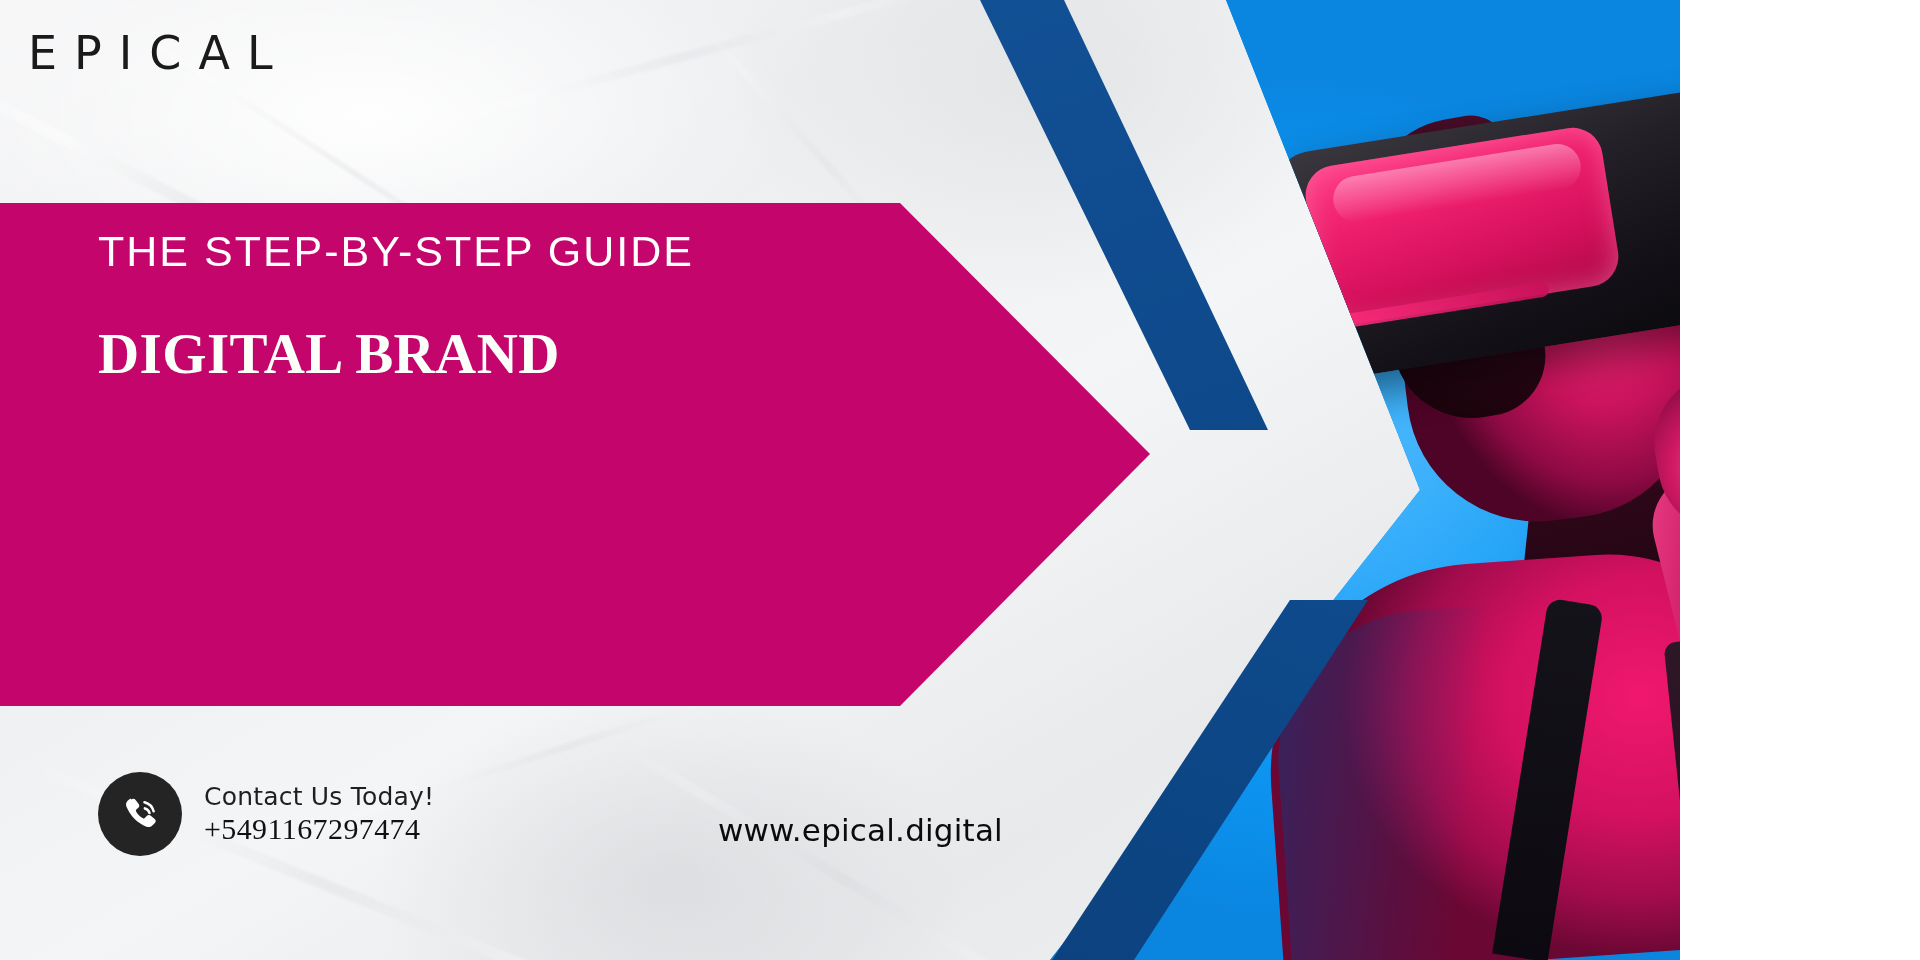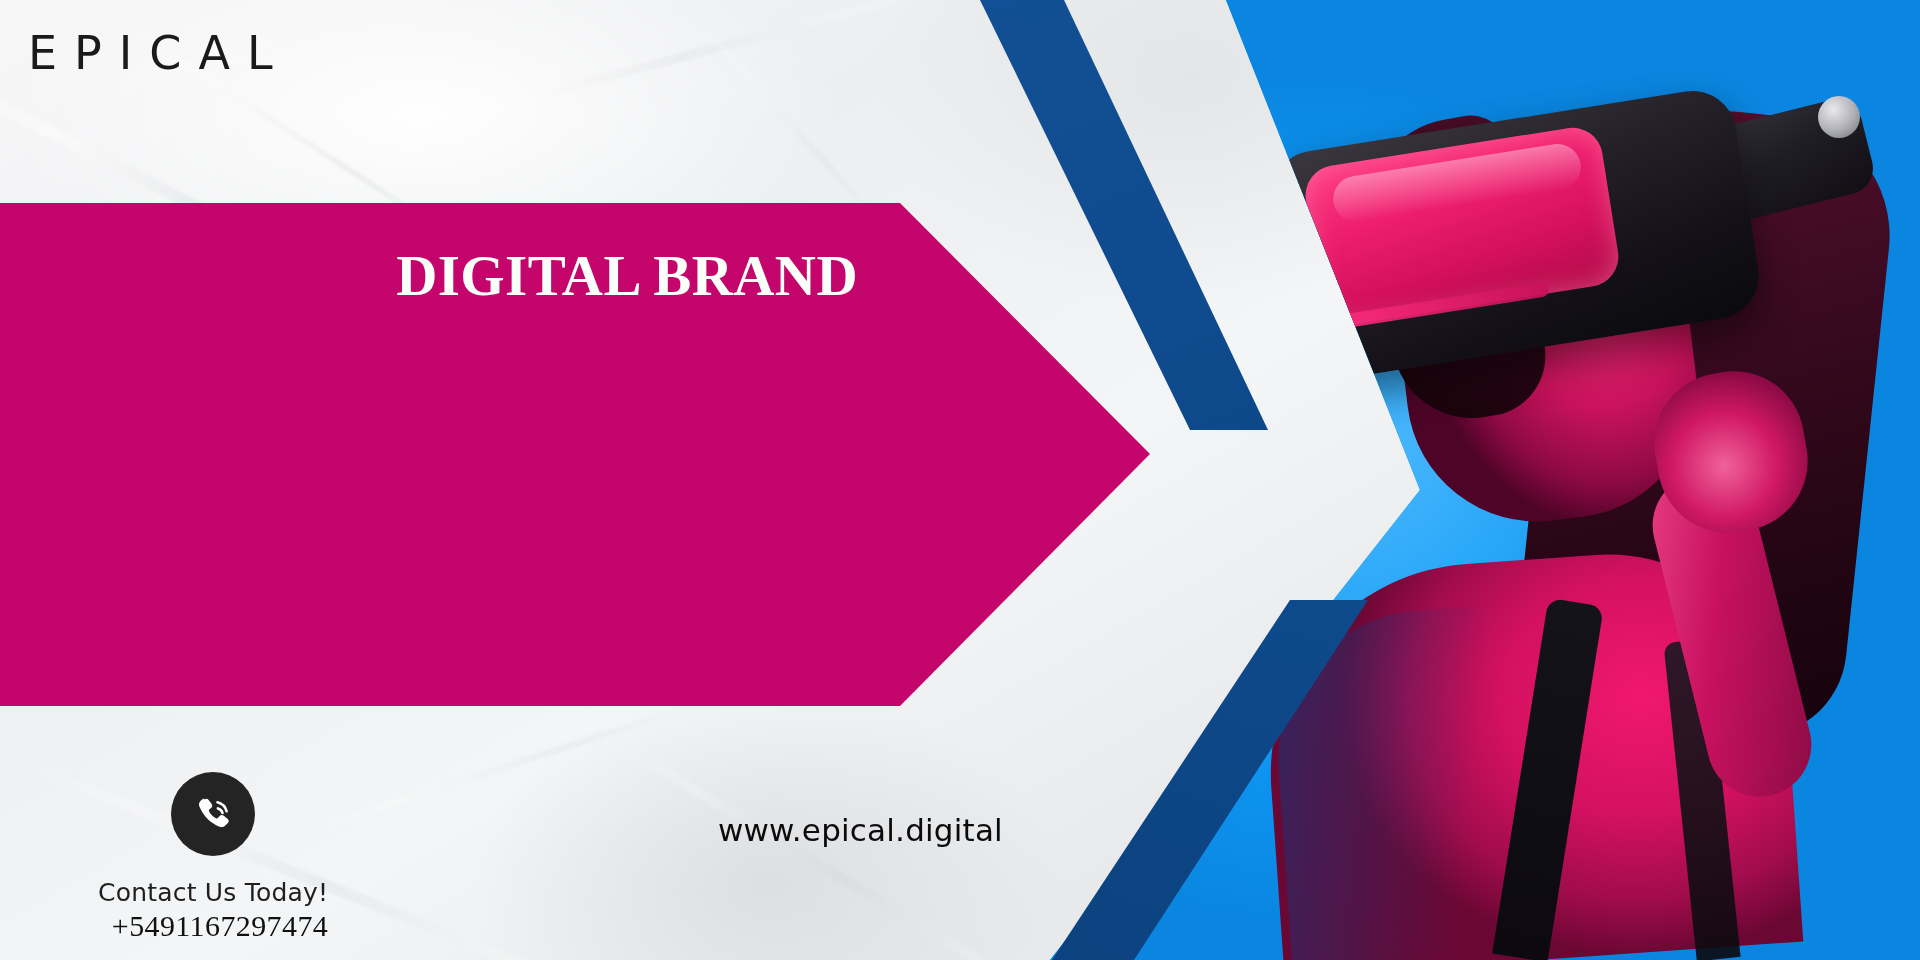--- a/index.html
+++ b/index.html
@@ -6,25 +6,24 @@
     margin: 0;
     padding: 0;
     background: #ffffff;
   }
   body {
     font-family: "Liberation Sans", sans-serif;
   }
 
   #banner {
     position: relative;
-    width: 1920px;
+    width: 1680px;
     height: 960px;
     overflow: hidden;
     background: #8b5cf6;
-    text-align: right;
   }
 
   
   .marble-base {
     position: absolute;
     inset: 0;
     background:
       radial-gradient(ellipse 680px 300px at 22% 12%, rgba(255,255,255,0.95) 0%, rgba(255,255,255,0) 62%),
       radial-gradient(ellipse 520px 380px at 62% 8%, rgba(223,225,227,0.75) 0%, rgba(223,225,227,0) 60%),
       radial-gradient(ellipse 460px 300px at 40% 92%, rgba(214,216,219,0.72) 0%, rgba(214,216,219,0) 64%),
@@ -365,21 +364,20 @@
   .hl-gap { height: 20px; }
 
   
   .contact-block {
     position: absolute;
     left: 98px;
     top: 772px;
     display: flex;
     align-items: center;
     gap: 22px;
-    flex-direction: column;
   }
   .phone-badge {
     width: 84px;
     height: 84px;
     border-radius: 50%;
     background: #242424;
     display: flex;
     align-items: center;
     justify-content: center;
     flex: none;
@@ -462,20 +460,21 @@
   </div>
 
   <div class="navy-top"></div>
   <div class="navy-bottom"></div>
 
   <div class="pink-band"></div>
 
   <div class="logo">EPICAL</div>
 
   <div class="headline">
+    <div class="hl-light">THE STEP-BY-STEP GUIDE</div>
     <div class="hl-gap"></div>
     <div class="hl-bold">DIGITAL BRAND</div>
   </div>
 
   <div class="contact-block">
     <div class="phone-badge">
       <svg width="50" height="50" viewBox="0 0 50 50" aria-hidden="true">
         <path d="M16.4 10.5c1.2-1.2 3-1.1 4 .2l3.3 4.2c.9 1.2.7 2.8-.4 3.8l-2 1.8c-.5.5-.6 1.2-.3 1.8 1.5 3 4 5.5 7 7 .6.3 1.4.2 1.8-.3l1.9-2c1-1.1 2.6-1.3 3.8-.4l4.2 3.3c1.3 1 1.4 2.9.2 4l-2.6 2.6c-1.5 1.5-3.8 2-5.8 1.2-4.6-1.8-8.7-4.6-12.1-8-3.4-3.4-6.2-7.5-8-12.1-.8-2-.3-4.3 1.2-5.8l2.8-2.3z" fill="#FFFFFF"></path>
         <path d="M29.5 13.2a12.6 12.6 0 0 1 9.1 9.1" fill="none" stroke="#FFFFFF" stroke-width="2.6" stroke-linecap="round"></path>
         <path d="M29.9 19.4a6.6 6.6 0 0 1 4.6 4.6" fill="none" stroke="#FFFFFF" stroke-width="2.6" stroke-linecap="round"></path>

